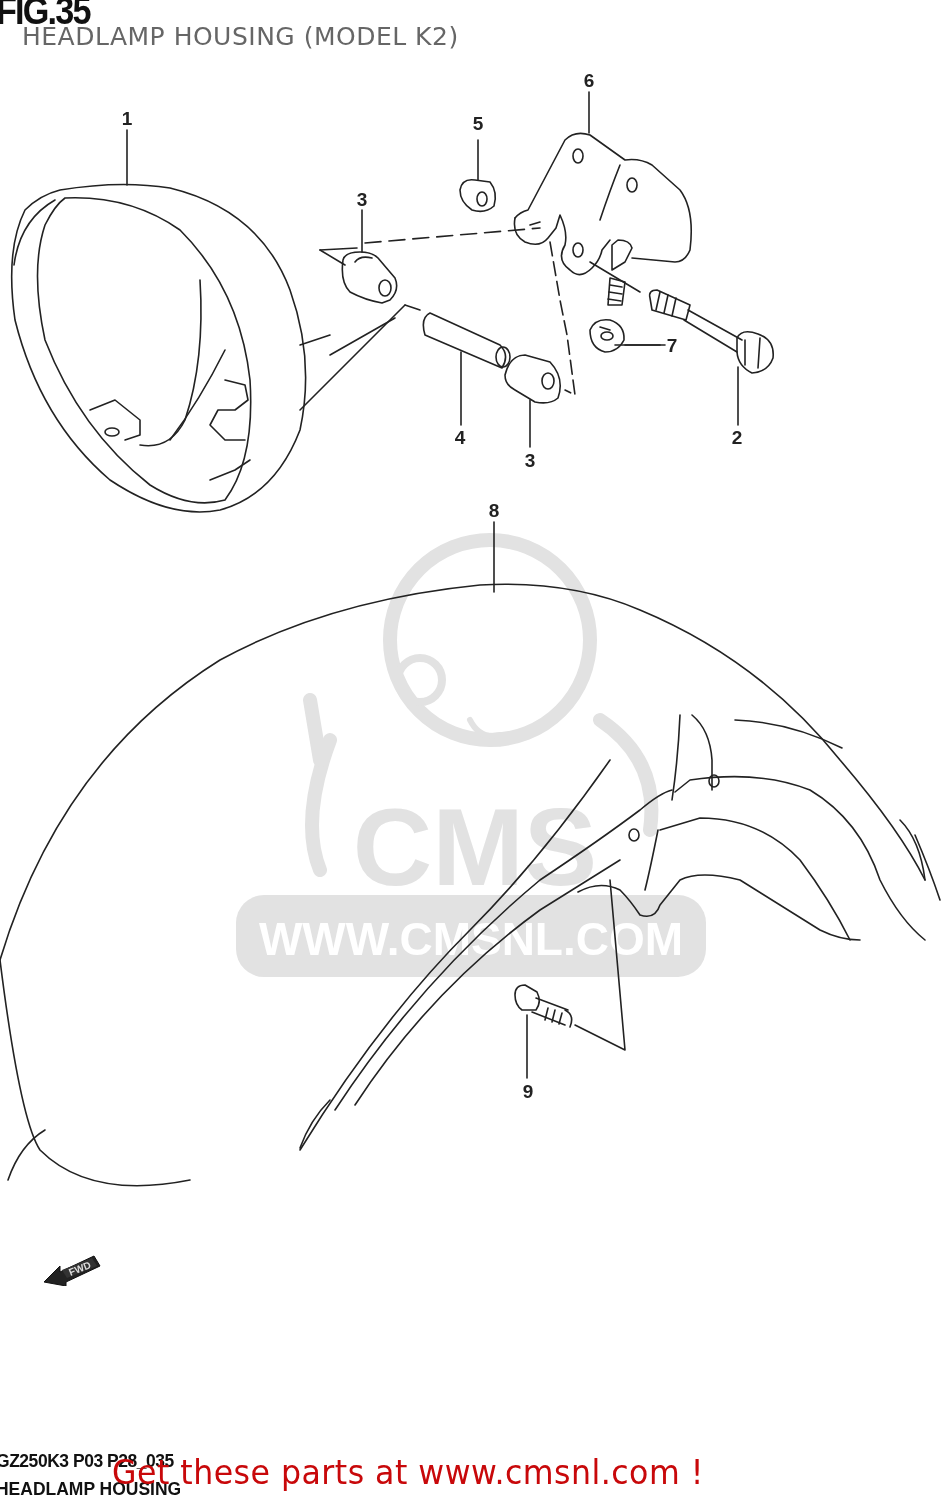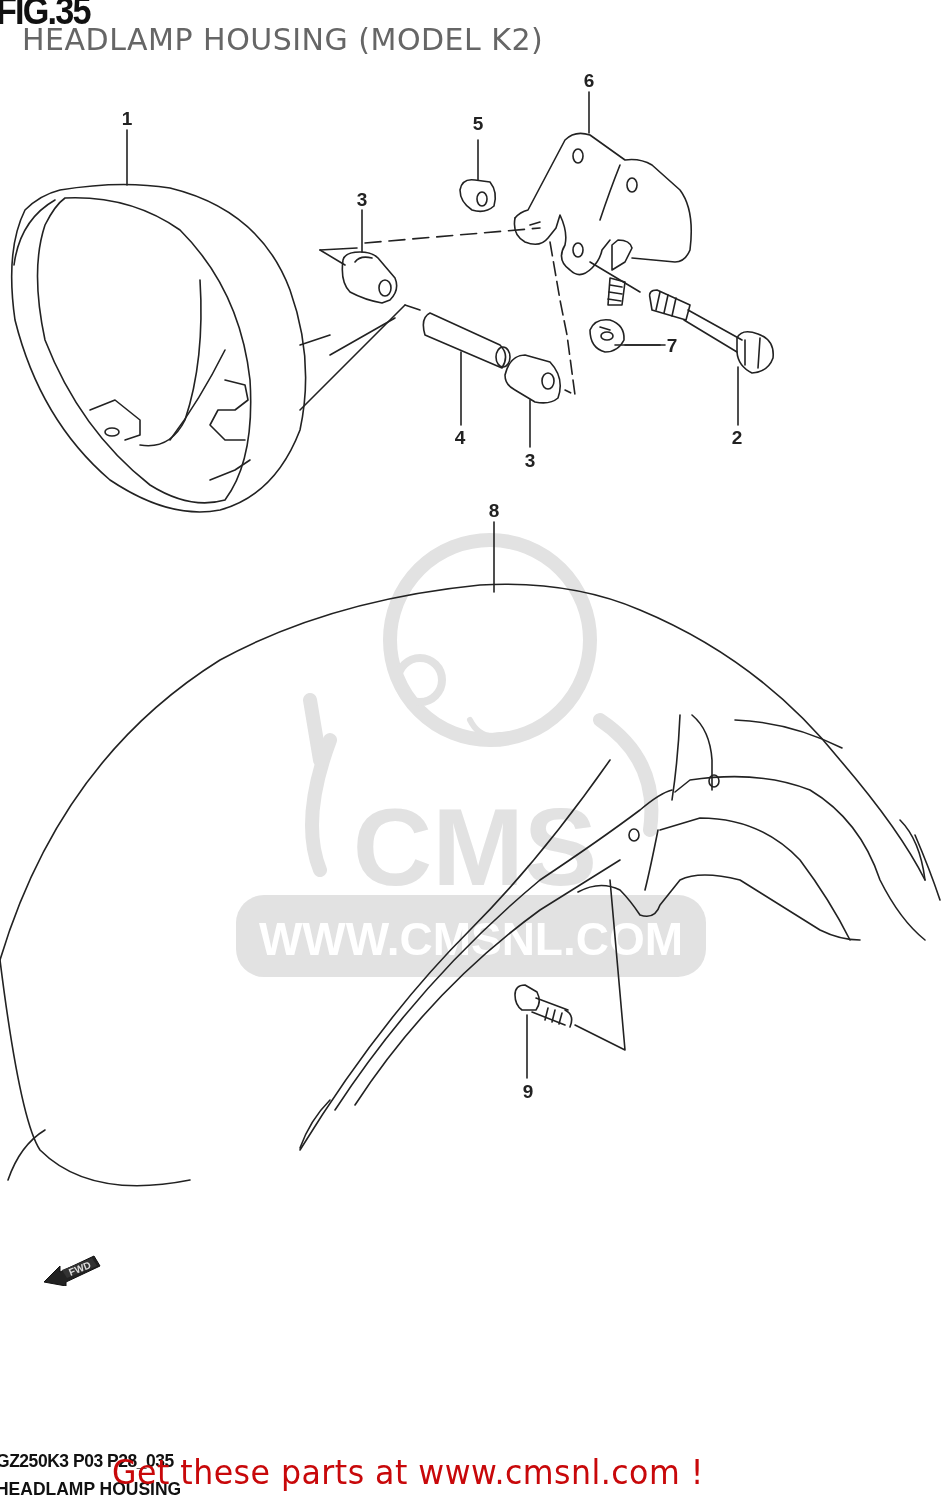--- a/index.html
+++ b/index.html
@@ -1,18 +1,18 @@
 <!DOCTYPE html>
 <html><head>
   <meta charset="utf-8">
   <style>
     html, body { margin: 0; padding: 0; background: #ffffff; }
     body { width: 943px; height: 1500px; position: relative; overflow: hidden; font-family: "Liberation Sans", sans-serif; }
     .fig-num { position: absolute; left: -4px; top: -10px; font-family: "Liberation Sans", sans-serif; font-weight: bold; font-size: 38px; color: #111; letter-spacing: -2px; transform: scaleX(0.9); transform-origin: left top; }
-    .subtitle { position: absolute; left: 22px; top: 22px; font-family: "DejaVu Sans", sans-serif; font-size: 30px; color: #666; letter-spacing: 0.5px; }
+    .subtitle { position: absolute; left: 22px; top: 22px; font-family: "DejaVu Sans", sans-serif; font-size: 25px; color: #666; letter-spacing: 0.5px; }
     svg.diagram { position: absolute; left: 0; top: 0; }
     .callout { font-family: "Liberation Sans", sans-serif; font-weight: bold; font-size: 19px; fill: #222; }
     .ref-code { position: absolute; left: -4px; top: 1450px; font-family: "Liberation Sans", sans-serif; font-weight: bold; font-size: 19px; color: #111; letter-spacing: -0.5px; transform: scaleX(0.92); transform-origin: left top; }
     .ref-title { position: absolute; left: -4px; top: 1478px; font-family: "Liberation Sans", sans-serif; font-weight: bold; font-size: 19px; color: #111; transform: scaleX(0.92); transform-origin: left top; }
     .promo { position: absolute; left: 112px; top: 1452px; font-family: "DejaVu Sans", sans-serif; font-size: 34px; color: #c8080a; letter-spacing: 0.5px; transform: scaleX(0.93); transform-origin: left top; white-space: nowrap; }
     .fwd { position: absolute; left: 42px; top: 1252px; width: 60px; height: 34px; }
     .watermark-text { font-family: "Liberation Sans", sans-serif; font-weight: bold; font-size: 46px; fill: #ffffff; }
   </style>
 </head>
 <body>

